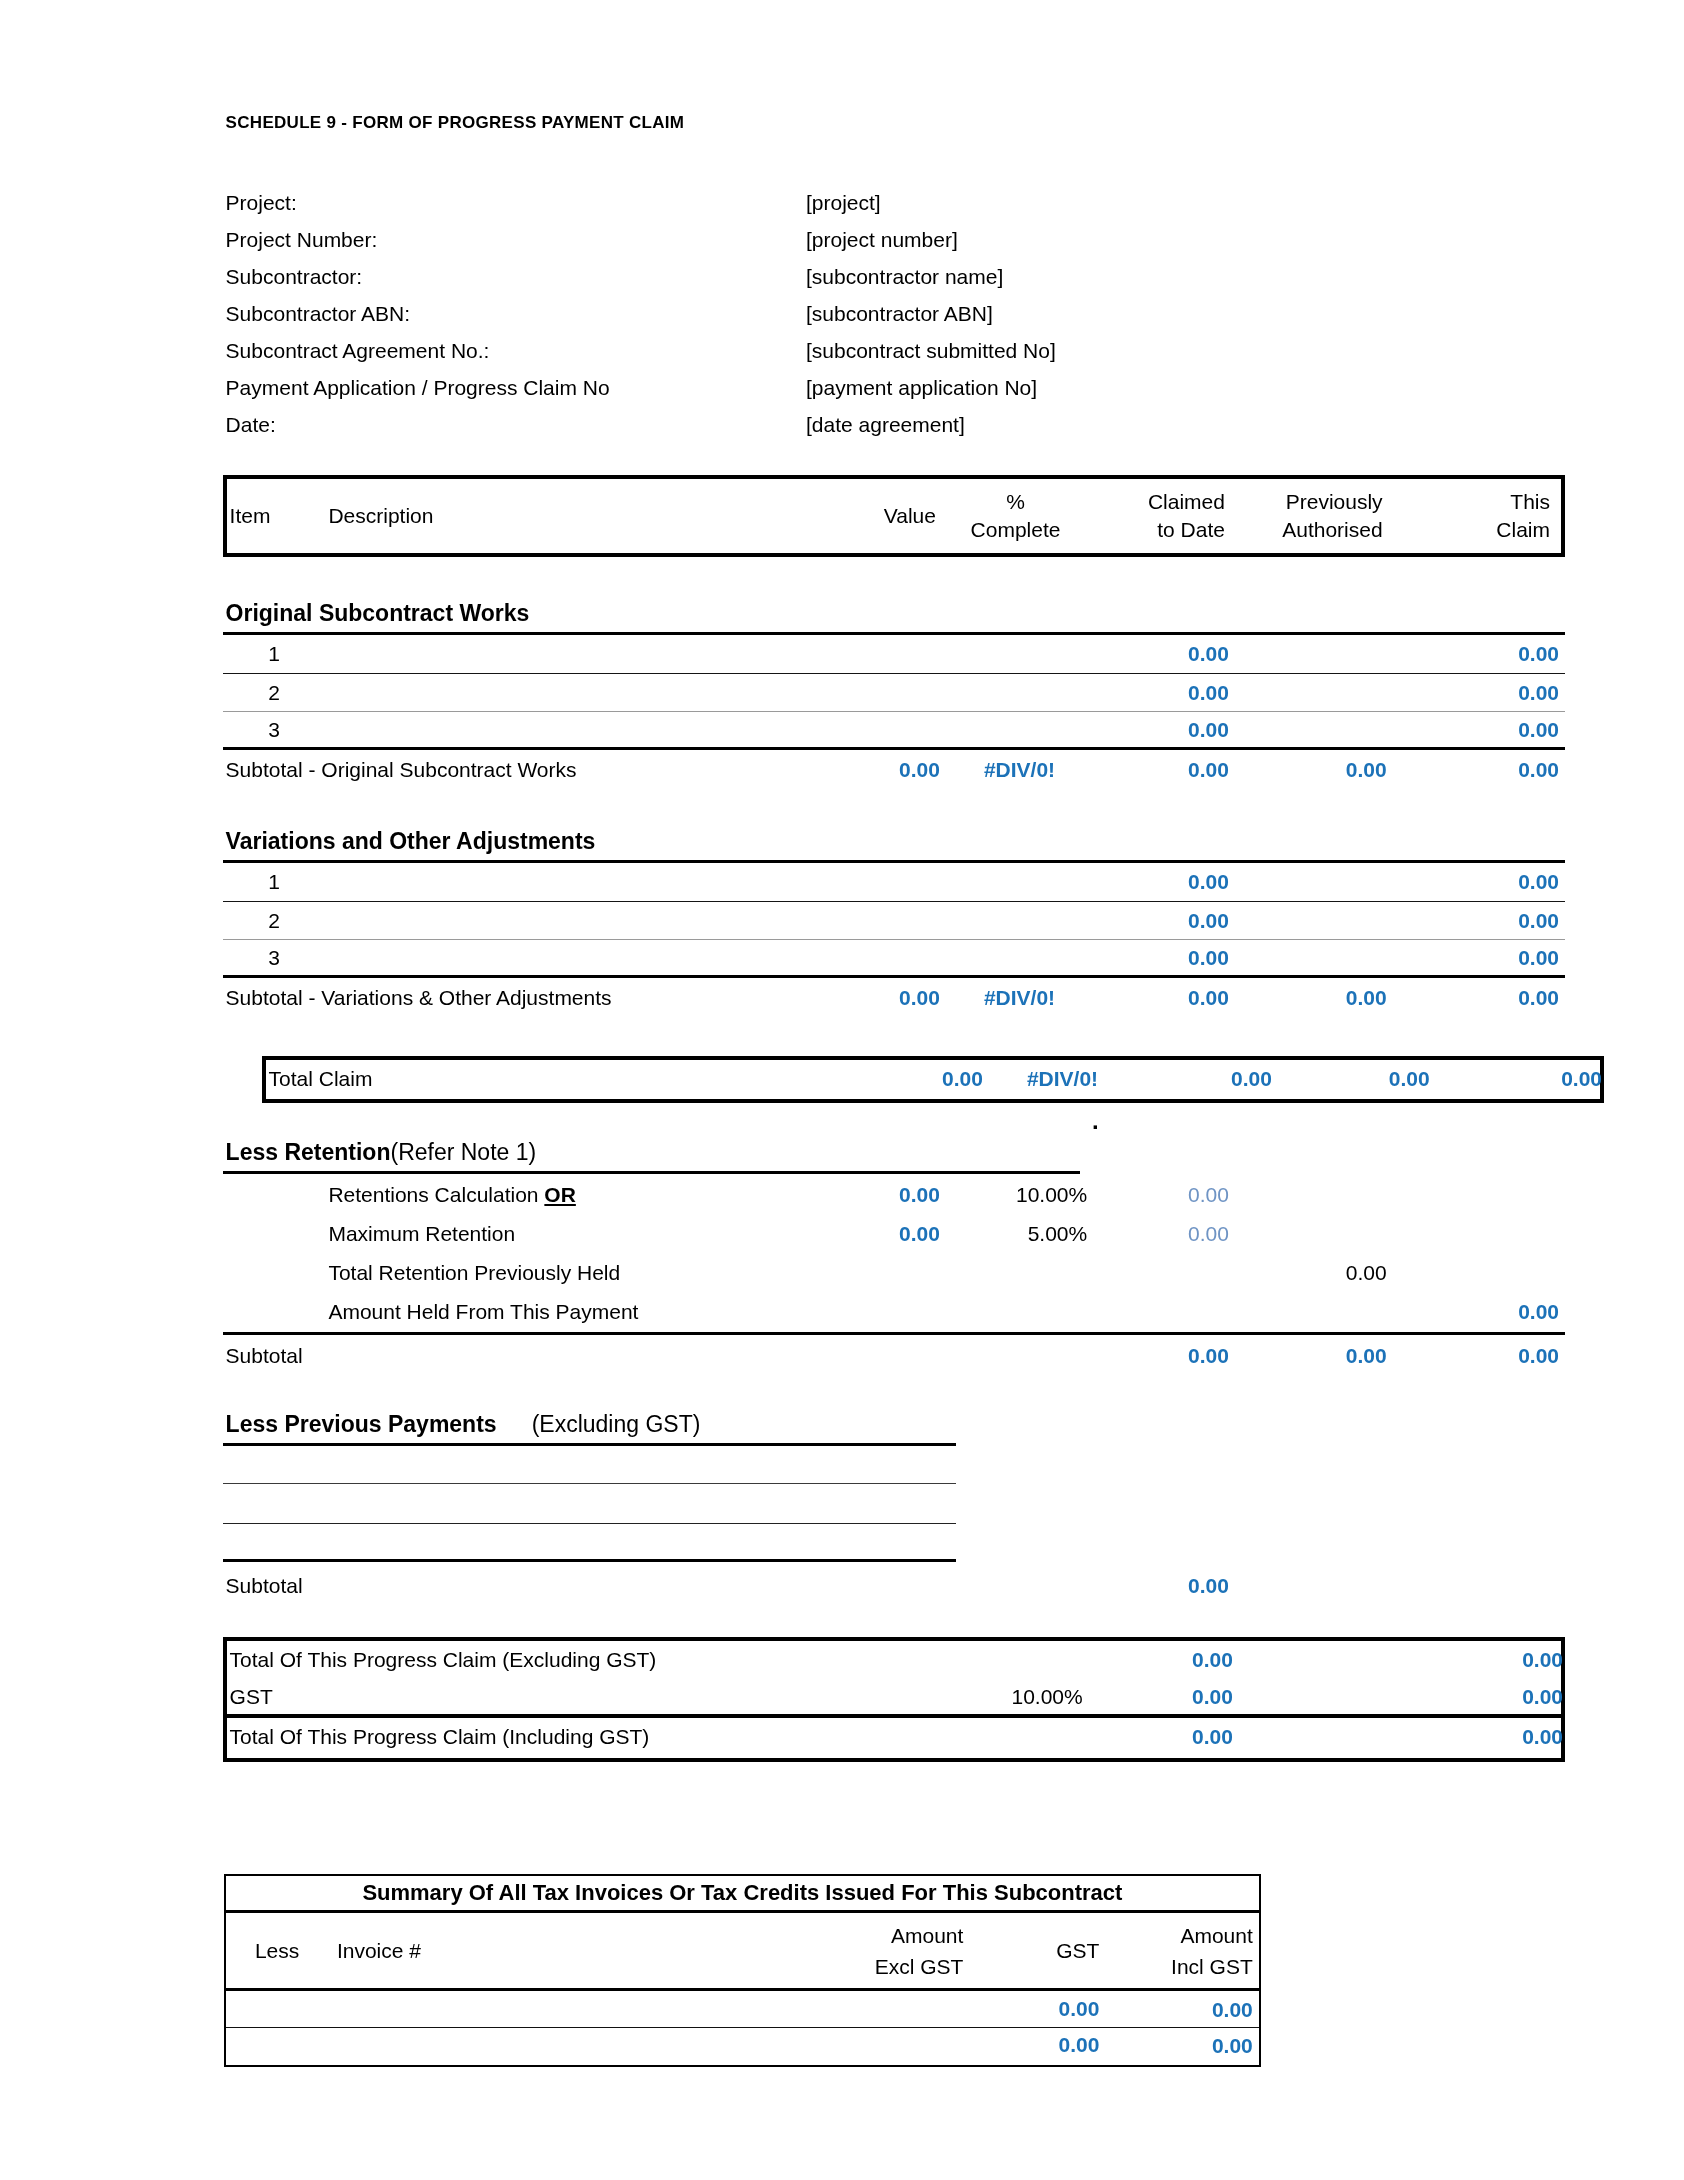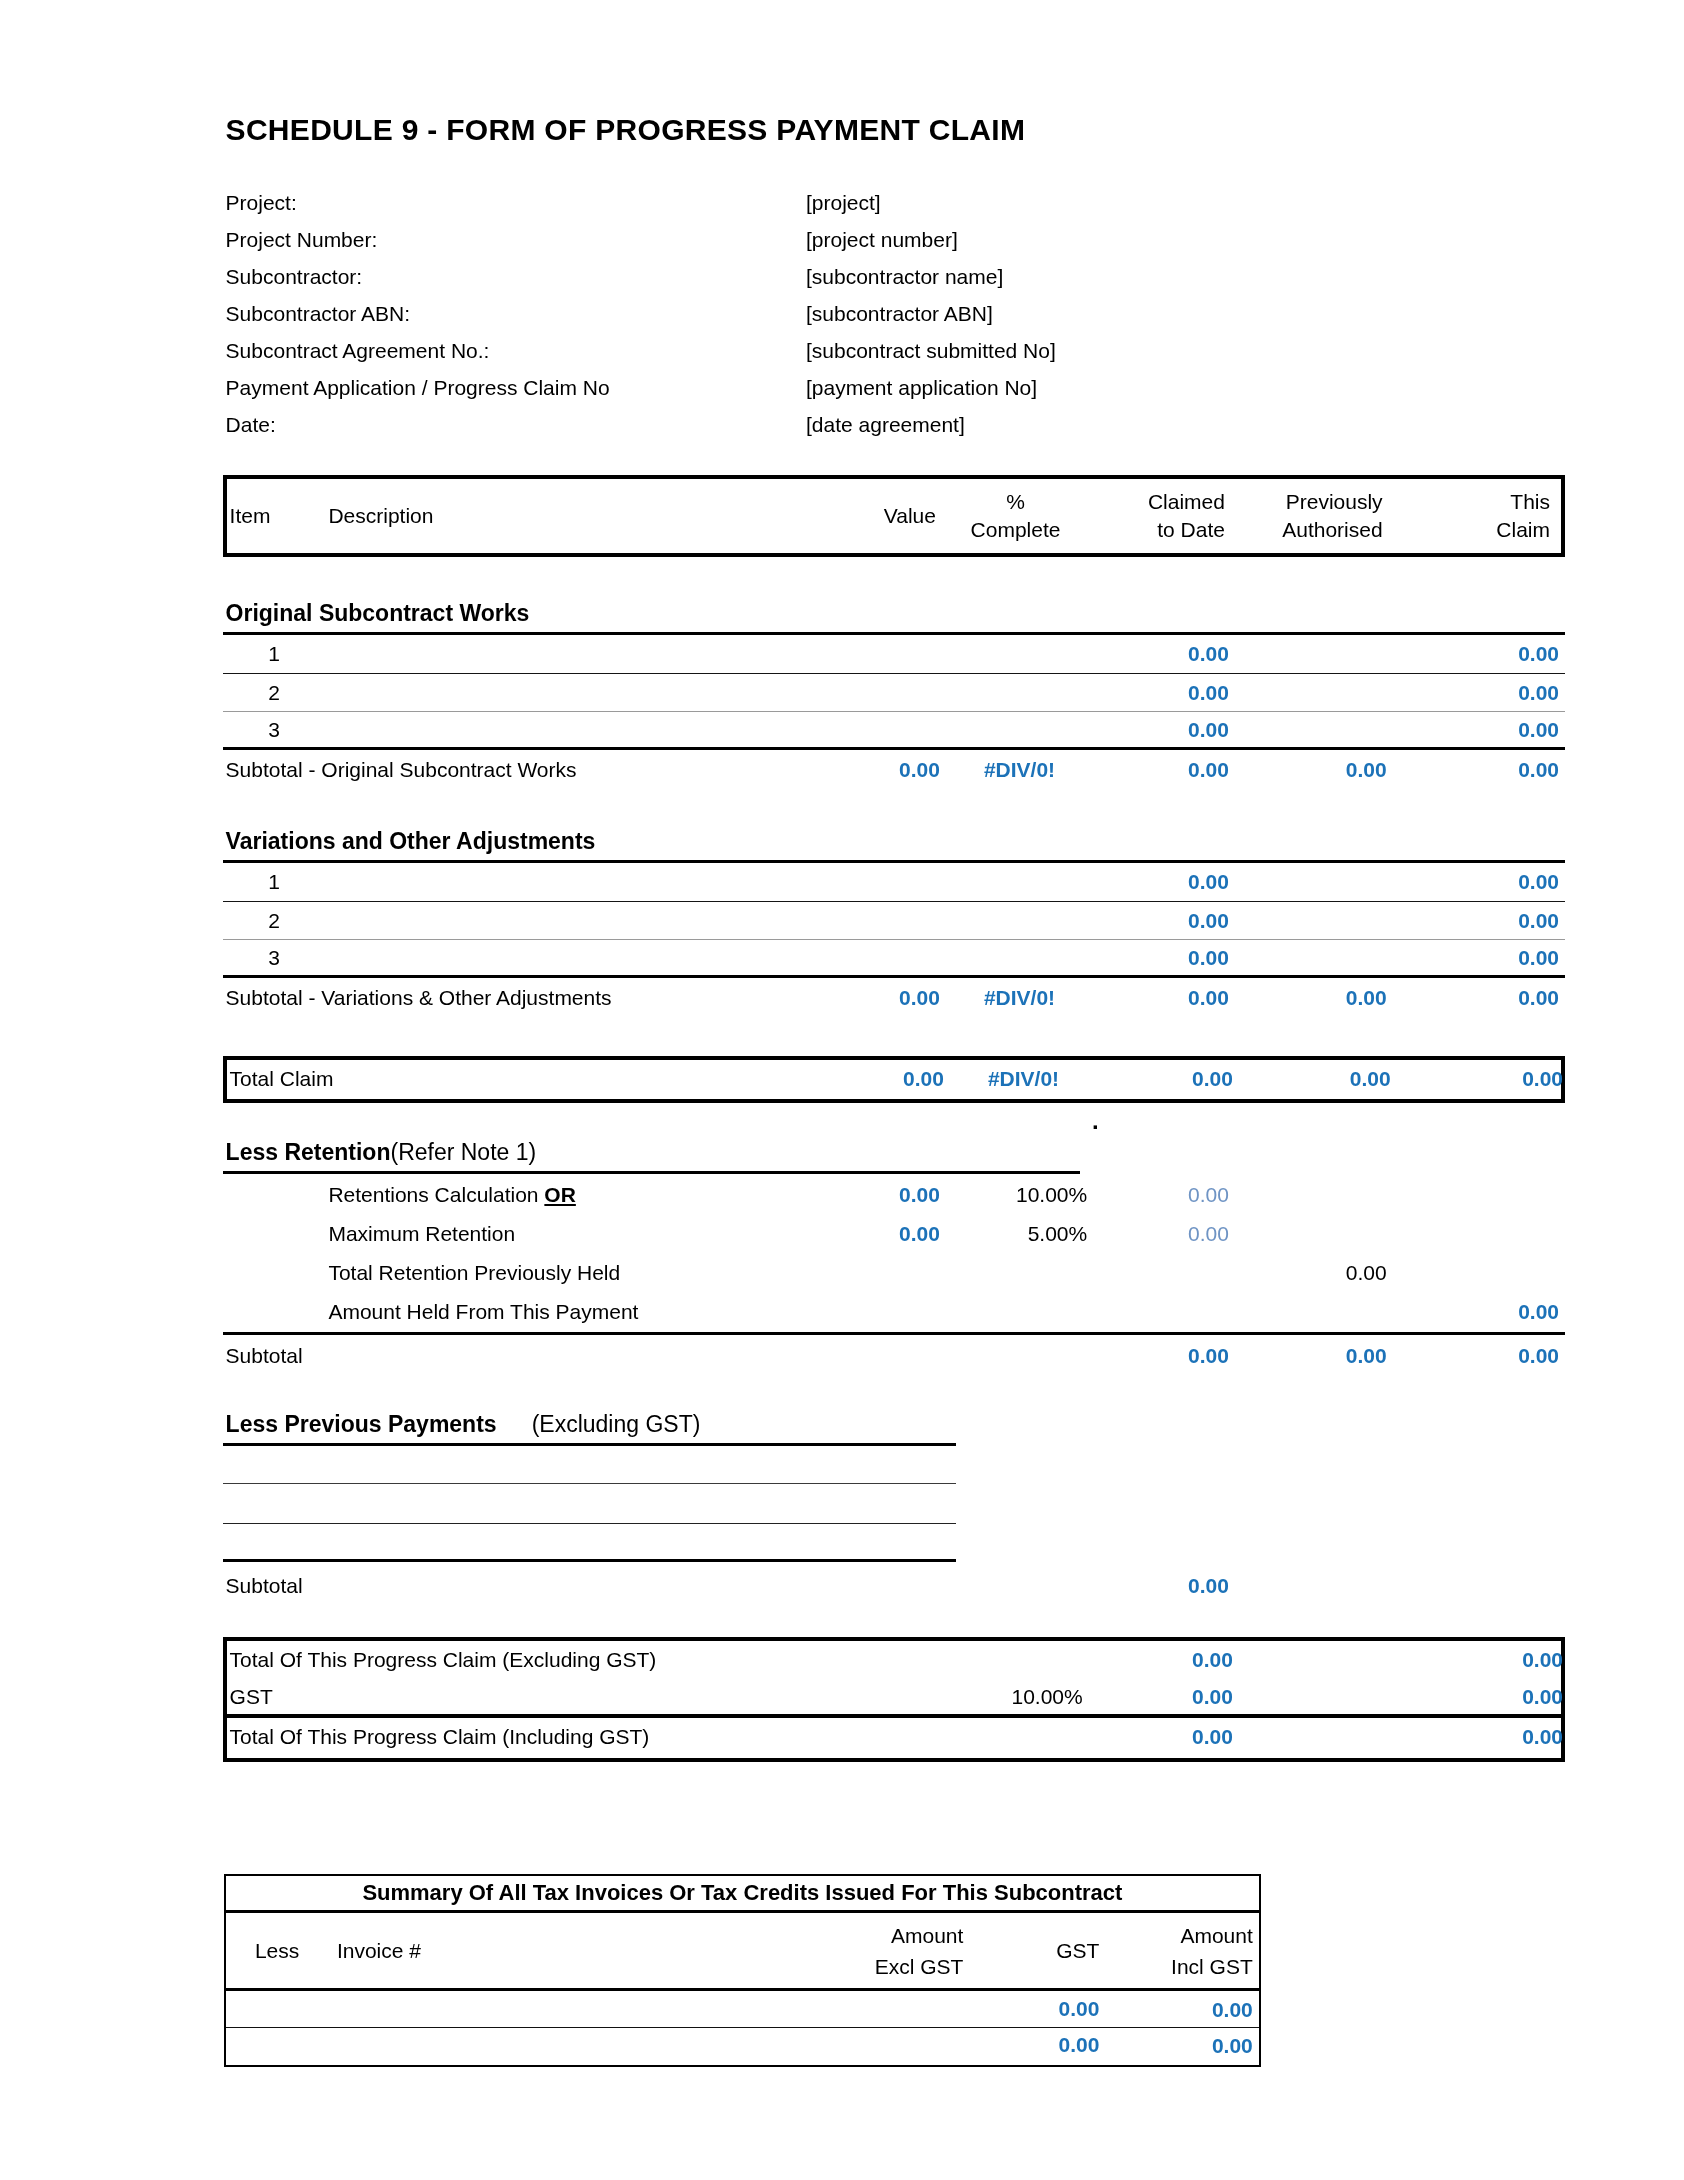--- a/index.html
+++ b/index.html
@@ -10,21 +10,21 @@
     height: 2181px;
     background: #ffffff;
     font-family: "Liberation Sans", sans-serif;
     color: #000;
     font-size: 21px;
     overflow: hidden;
   }
   .content { position: absolute; left: 223px; top: 0; width: 1342px; }
   .abs { position: absolute; }
 
-  .doc-title { font-size: 30px; font-weight: bold; letter-spacing: 0.3px; }
+  .doc-title { font-size: 17px; font-weight: bold; letter-spacing: 0.3px; }
 
   
   .prow { display: grid; grid-template-columns: 583px auto; height: 37px; align-items: center; }
   .prow .plabel { padding-left: 2.6px; }
 
   
   .row7 { display: grid; grid-template-columns: 102px 441px 179px 149px 140px 156px 175px; align-items: center; height: 39px; }
   .c-item    { grid-column: 1; text-align: center; }
   .c-itemhdr { grid-column: 1; text-align: left; padding-left: 2.6px; }
   .c-desc    { grid-column: 2; text-align: left; padding-left: 3.4px; }
@@ -190,21 +190,21 @@
       <div class="row7">
         <div class="c-lbl">Subtotal - Variations &amp; Other Adjustments</div>
         <div class="c-val blue">0.00</div>
         <div class="c-pct blue">#DIV/0!</div>
         <div class="c-claimed blue">0.00</div>
         <div class="c-prev blue">0.00</div>
         <div class="c-this blue">0.00</div>
       </div>
     </div>
 
-    <div class="abs box-strong" style="top:1056px;width:1342px;height:47px;">
+    <div class="abs box-strong" style="top:1056px;width:1342px;height:47px;margin-left:39px;">
       <div class="row7" style="height:38px;">
         <div class="c-lbl">Total Claim</div>
         <div class="c-val blue">0.00</div>
         <div class="c-pct blue">#DIV/0!</div>
         <div class="c-claimed blue">0.00</div>
         <div class="c-prev blue">0.00</div>
         <div class="c-this blue">0.00</div>
       </div>
     </div>
     <div class="abs stray-dot" style="top:1107px;left:869px;">.</div>

